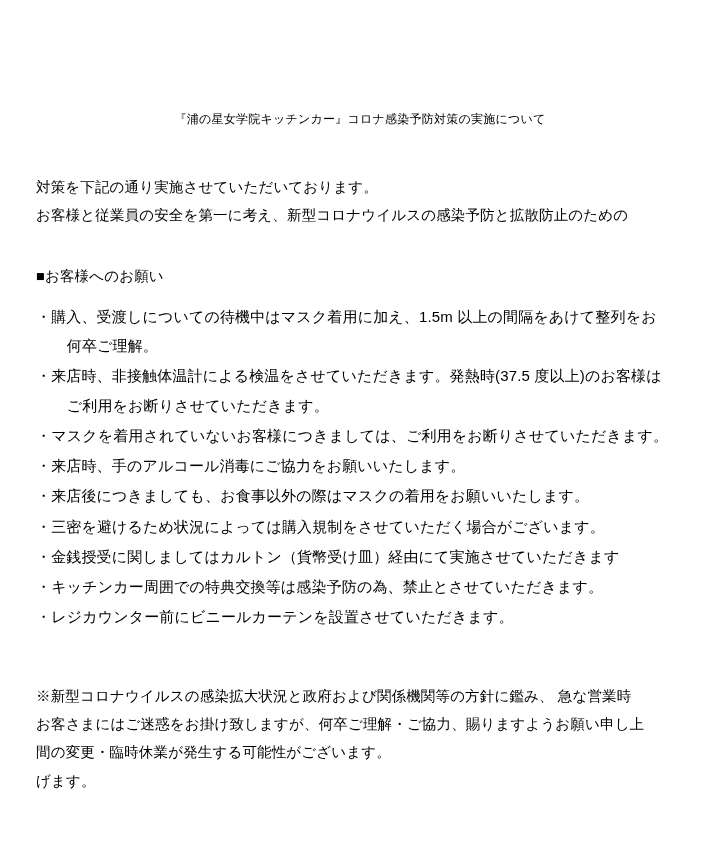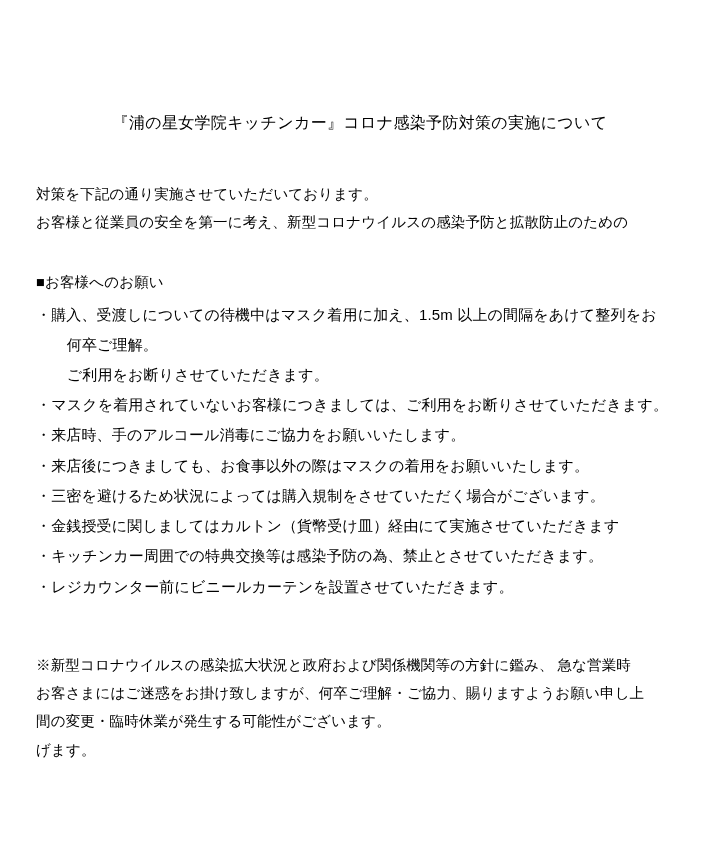--- a/index.html
+++ b/index.html
@@ -16,39 +16,39 @@
   }
   .page {
     position: relative;
     width: 720px;
     height: 846px;
     box-sizing: border-box;
     padding: 110px 36px 0 36px;
   }
   .doc-title {
     text-align: center;
-    font-size: 16px;
+    font-size: 12px;
     line-height: 1.6;
     letter-spacing: 0.02em;
     margin: 0 0 44px 0;
   }
   .intro {
     font-size: 14.5px;
     line-height: 1.95;
     letter-spacing: 0.01em;
     margin: 0 0 32px 0;
   }
   .intro p {
     margin: 0;
   }
   .section-heading {
     font-size: 14.5px;
     line-height: 1.95;
     letter-spacing: 0.01em;
-    margin: 0 0 4px 0;
+    margin: 0 0 12px 0;
   }
   .bullet-list {
     list-style: none;
     margin: 0;
     padding: 0;
   }
   .bullet-list li {
     font-size: 15px;
     line-height: 1.95;
     letter-spacing: 0.01em;
@@ -59,21 +59,20 @@
   .bullet-list li .cont {
     display: block;
     text-indent: 0;
     padding-left: 1.0em;
   }
   .footnote {
     margin-top: 50px;
     font-size: 14.5px;
     line-height: 1.95;
     letter-spacing: 0.01em;
-    font-family: Liberation Serif, serif;
   }
   .footnote p {
     margin: 0;
   }
 </style>
 </head>
 <body>
 
 <div class="page">
 
@@ -85,20 +84,21 @@
   </div>
 
   <div class="section-heading">■お客様へのお願い</div>
 
   <ul class="bullet-list">
     <li>
       <span>・購入、受渡しについての待機中はマスク着用に加え、1.5m 以上の間隔をあけて整列をお</span>
       <span class="cont">何卒ご理解。</span>
     </li>
     <li>
+      <span>・来店時、非接触体温計による検温をさせていただきます。発熱時(37.5 度以上)のお客様は</span>
       <span class="cont">ご利用をお断りさせていただきます。</span>
     </li>
     <li>
       <span>・マスクを着用されていないお客様につきましては、ご利用をお断りさせていただきます。</span>
     </li>
     <li>
       <span>・来店時、手のアルコール消毒にご協力をお願いいたします。</span>
     </li>
     <li>
       <span>・来店後につきましても、お食事以外の際はマスクの着用をお願いいたします。</span>

